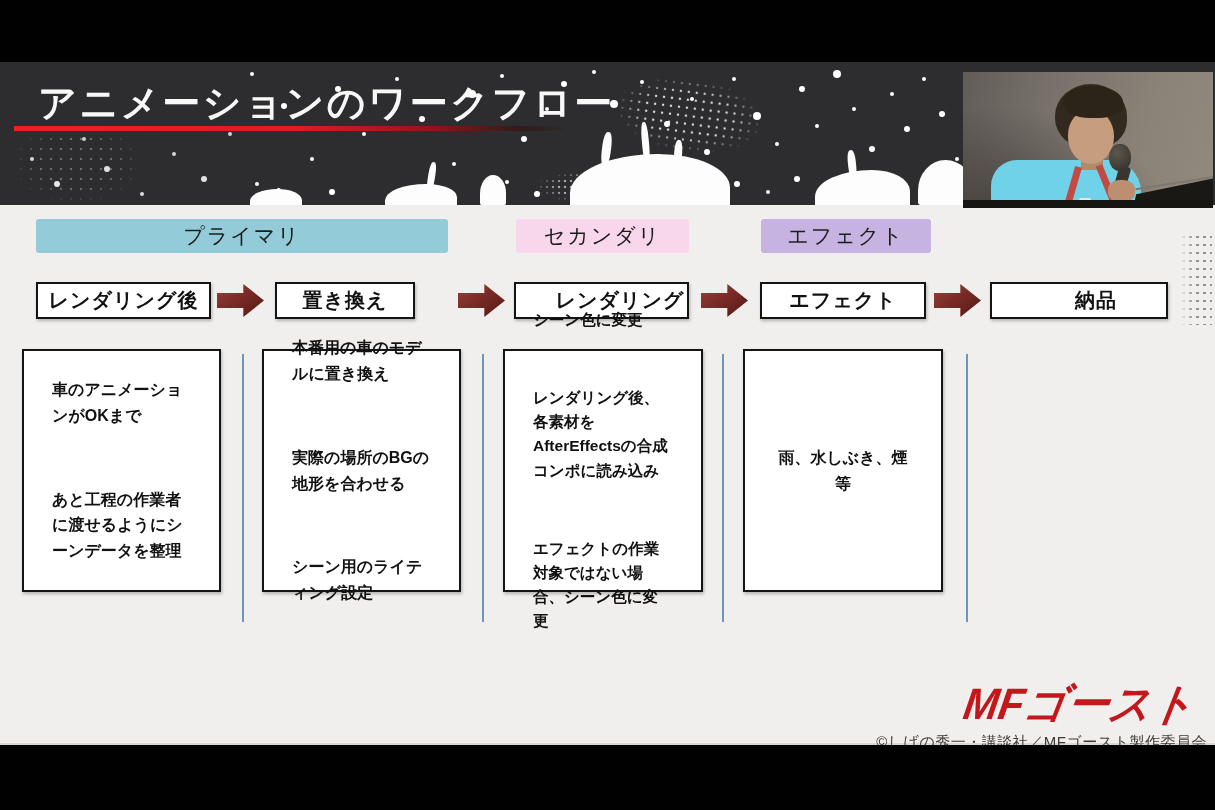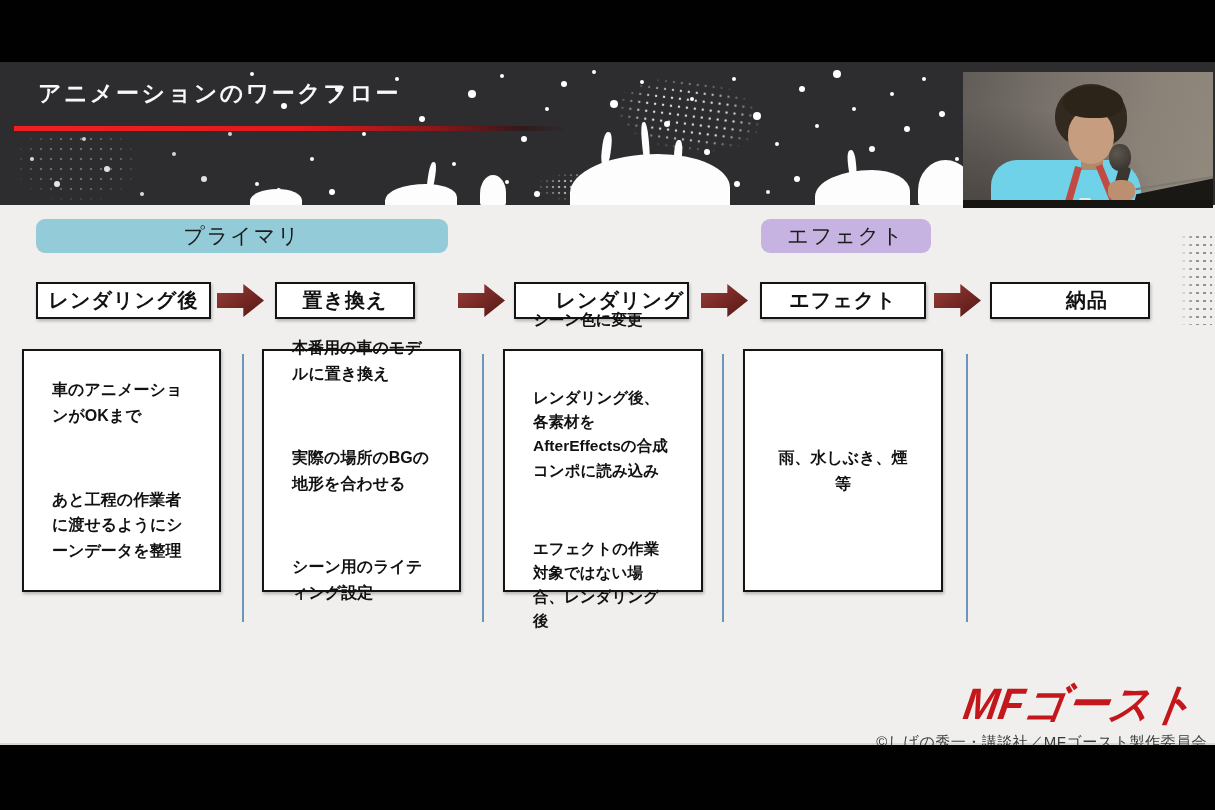--- a/index.html
+++ b/index.html
@@ -5,21 +5,21 @@
   html,body{margin:0;padding:0;background:#000;}
   *{box-sizing:border-box;font-family:"Liberation Sans","DejaVu Sans",sans-serif;}
   .stage{position:relative;width:1215px;height:810px;background:#000;overflow:hidden;margin:0 auto;}
 
   
   .bar-top{position:absolute;left:0;top:0;width:1215px;height:62px;background:#010101;}
   .bar-bottom{position:absolute;left:0;top:745px;width:1215px;height:65px;background:#010101;}
 
   
   .header{position:absolute;left:0;top:62px;width:1215px;height:143px;background:#2d2c2e;overflow:hidden;}
-  .slide-title{position:absolute;left:38px;top:16px;font-size:23px;font-weight:700;color:#f8f8f8;letter-spacing:2.5px;white-space:nowrap;}
+  .slide-title{position:absolute;left:38px;top:16px;font-size:38px;font-weight:700;color:#f8f8f8;letter-spacing:2.5px;white-space:nowrap;}
   .title-underline{position:absolute;left:14px;top:64px;width:552px;height:5px;
     background:linear-gradient(to right,#f02022 0%,#e11b1e 52%,#8c1718 76%,#32191b 92%,rgba(40,28,30,0) 100%);}
 
   
   .speck{position:absolute;left:0;top:0;width:4px;height:4px;border-radius:50%;background:transparent;
     box-shadow:
      250px 10px 0 0 #fff, 282px 42px 0 1px #fff, 310px 95px 0 0 #fff, 336px 25px 0 1px #fff,
      362px 70px 0 0 #fff, 395px 15px 0 0 #fff, 420px 55px 0 1px #fff, 452px 100px 0 0 #fff,
      470px 30px 0 2px #fff, 500px 12px 0 0 #fff, 522px 75px 0 1px #fff, 545px 45px 0 0 #fff,
      562px 20px 0 1px #fff, 592px 8px 0 0 #fff, 612px 40px 0 2px #fff, 640px 18px 0 0 #fff,
@@ -59,35 +59,35 @@
   .corner-fold{position:absolute;left:0;top:205px;width:0;height:0;
     border-top:13px solid #2d2c2e;border-right:58px solid transparent;}
 
   
   .content{position:absolute;left:0;top:205px;width:1215px;height:540px;background:#f0efed;border-bottom:2px solid #d8d8d6;}
   .dots-right{position:absolute;left:1180px;top:28px;width:32px;height:92px;
     background-image:radial-gradient(circle,#3f3f3f 1.1px,transparent 1.4px);background-size:7px 8px;opacity:.55;
     -webkit-mask-image:linear-gradient(to left,#000 55%,transparent);mask-image:linear-gradient(to left,#000 55%,transparent);}
 
   
-  .stage-label{position:absolute;top:14px;height:34px;border-radius:9px;display:flex;align-items:center;justify-content:center;
+  .stage-label{position:absolute;top:14px;height:34px;border-radius:3px;display:flex;align-items:center;justify-content:center;
     font-size:21px;color:#1c1c1c;font-weight:500;letter-spacing:2px;}
   .lbl-primary{left:36px;width:412px;}
   .lbl-secondary{left:516px;width:173px;}
   .lbl-effect{left:761px;width:170px;}
 
   
   .step-box{position:absolute;top:77px;height:37px;background:#fff;border:2.5px solid #141414;
     display:flex;align-items:center;justify-content:center;font-size:20px;font-weight:600;color:#111;
     letter-spacing:1px;box-shadow:1px 2px 3px rgba(0,0,0,.25);}
   .st1{left:36px;width:175px;}
   .st2{left:275px;width:140px;}
   .st3{left:514px;width:175px;padding-left:37px;}
   .st4{left:760px;width:166px;}
-  .st5{left:990px;width:160px;padding-left:34px;}
+  .st5{left:990px;width:178px;padding-left:34px;}
   .flow-arrow{position:absolute;top:79px;width:47px;height:33px;
     background:linear-gradient(145deg,#97403a 0%,#7b2b27 45%,#531714 100%);
     clip-path:polygon(0% 27%,56% 27%,56% 0%,100% 50%,56% 100%,56% 73%,0% 73%);}
   .ar1{left:217px;} .ar2{left:458px;} .ar3{left:701px;} .ar4{left:934px;}
 
   
   .detail-box{position:absolute;top:144px;height:243px;background:#fff;border:2.5px solid #141414;
     display:flex;flex-direction:column;justify-content:center;gap:26px;padding:10px 12px;
     font-size:16px;font-weight:600;color:#111;line-height:1.62;box-shadow:1px 2px 3px rgba(0,0,0,.25);}
   .detail-box p{margin:16px;}
@@ -150,20 +150,21 @@
     <div class="drip dr5"></div>
     <div class="slide-title">アニメーションのワークフロー</div>
     <div class="title-underline"></div>
   </div>
   <div class="corner-fold"></div>
 
   <div class="content">
     <div class="dots-right"></div>
 
     <div class="stage-label lbl-primary" style="background-color: rgb(147, 203, 217);">プライマリ</div>
+    <div class="stage-label lbl-secondary" style="background-color: rgb(248, 214, 236);">セカンダリ</div>
     <div class="stage-label lbl-effect" style="background-color: rgb(198, 179, 225);">エフェクト</div>
 
     <div class="step-box st1">レンダリング後</div>
     <div class="flow-arrow ar1"></div>
     <div class="step-box st2">置き換え</div>
     <div class="flow-arrow ar2"></div>
     <div class="step-box st3">レンダリング</div>
     <div class="flow-arrow ar3"></div>
     <div class="step-box st4">エフェクト</div>
     <div class="flow-arrow ar4"></div>
@@ -174,21 +175,21 @@
         <p>あと工程の作業者に渡せるようにシーンデータを整理</p>
       </div>
     <div class="detail-box db2">
         <p>本番用の車のモデルに置き換え</p>
         <p>実際の場所のBGの地形を合わせる</p>
         <p>シーン用のライティング設定</p>
       </div>
     <div class="detail-box db3">
         <p>シーン色に変更</p>
         <p>レンダリング後、各素材をAfterEffectsの合成コンポに読み込み</p>
-        <p>エフェクトの作業対象ではない場合、レンダリング後</p>
+        <p>エフェクトの作業対象ではない場合、シーン色に変更</p>
       </div>
     <div class="detail-box db4">
         <p>雨、水しぶき、煙等</p>
       </div>
 
     <div class="divider dv1"></div>
     <div class="divider dv2"></div>
     <div class="divider dv3"></div>
     <div class="divider dv4"></div>
 

